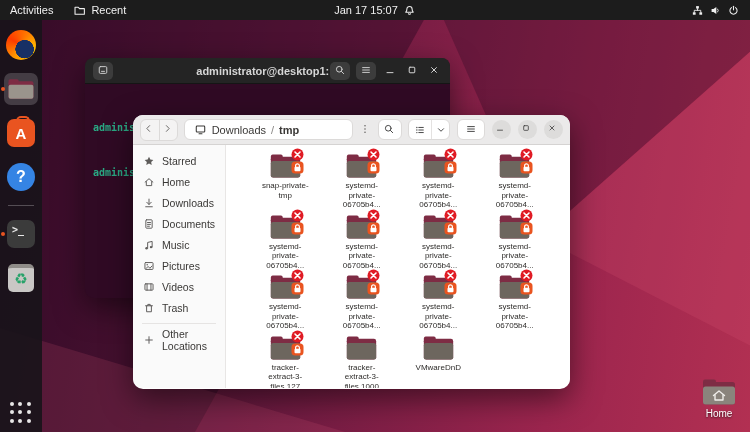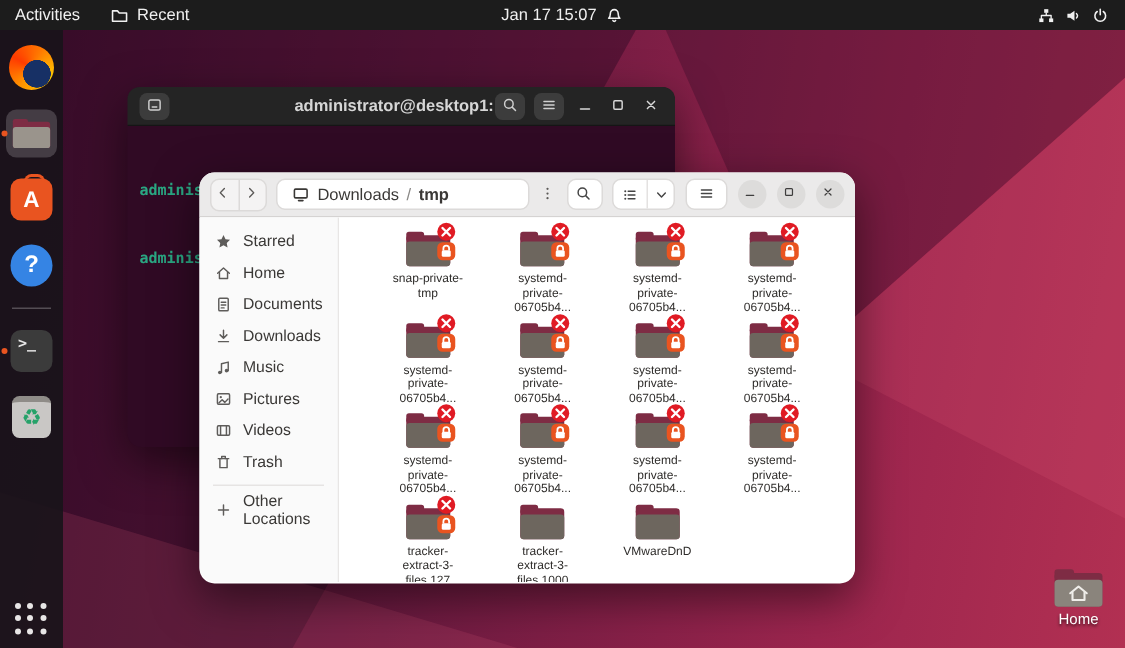--- a/index.html
+++ b/index.html
@@ -400,35 +400,35 @@
                   <path d="M2.8 8.2L8 3.6l5.2 4.6"></path>
                   <path d="M4.4 7.4v5.4h7.2V7.4"></path>
                 </svg>
               </span>
     <span>Home</span>
   </div>
 
   <div class="sb-item">
     <span class="icon12">
                 <svg viewBox="0 0 16 16" fill="none" stroke="currentColor" stroke-width="1.3" stroke-linecap="round" stroke-linejoin="round">
+                  <path d="M8 2.8v7M5 7l3 3 3-3"></path>
+                  <path d="M3.6 13h8.8"></path>
+                </svg>
+              </span>
+    <span>Downloads</span>
+  </div>
+
+  <div class="sb-item">
+    <span class="icon12">
+                <svg viewBox="0 0 16 16" fill="none" stroke="currentColor" stroke-width="1.3" stroke-linecap="round" stroke-linejoin="round">
                   <rect x="3.8" y="2.4" width="8.4" height="11.2" rx="1"></rect>
                   <path d="M6 6h4M6 8.5h4M6 11h2.5"></path>
                 </svg>
               </span>
     <span>Documents</span>
-  </div>
-
-  <div class="sb-item">
-    <span class="icon12">
-                <svg viewBox="0 0 16 16" fill="none" stroke="currentColor" stroke-width="1.3" stroke-linecap="round" stroke-linejoin="round">
-                  <path d="M8 2.8v7M5 7l3 3 3-3"></path>
-                  <path d="M3.6 13h8.8"></path>
-                </svg>
-              </span>
-    <span>Downloads</span>
   </div>
 
   <div class="sb-item">
     <span class="icon12">
                 <svg viewBox="0 0 16 16" fill="none" stroke="currentColor" stroke-width="1.3" stroke-linecap="round" stroke-linejoin="round">
                   <path d="M6.2 12.4V4.6l6-1.4v7.6"></path>
                   <circle cx="4.7" cy="12.4" r="1.6" fill="currentColor" stroke="none"></circle>
                   <circle cx="10.7" cy="10.8" r="1.6" fill="currentColor" stroke="none"></circle>
                 </svg>
               </span>

